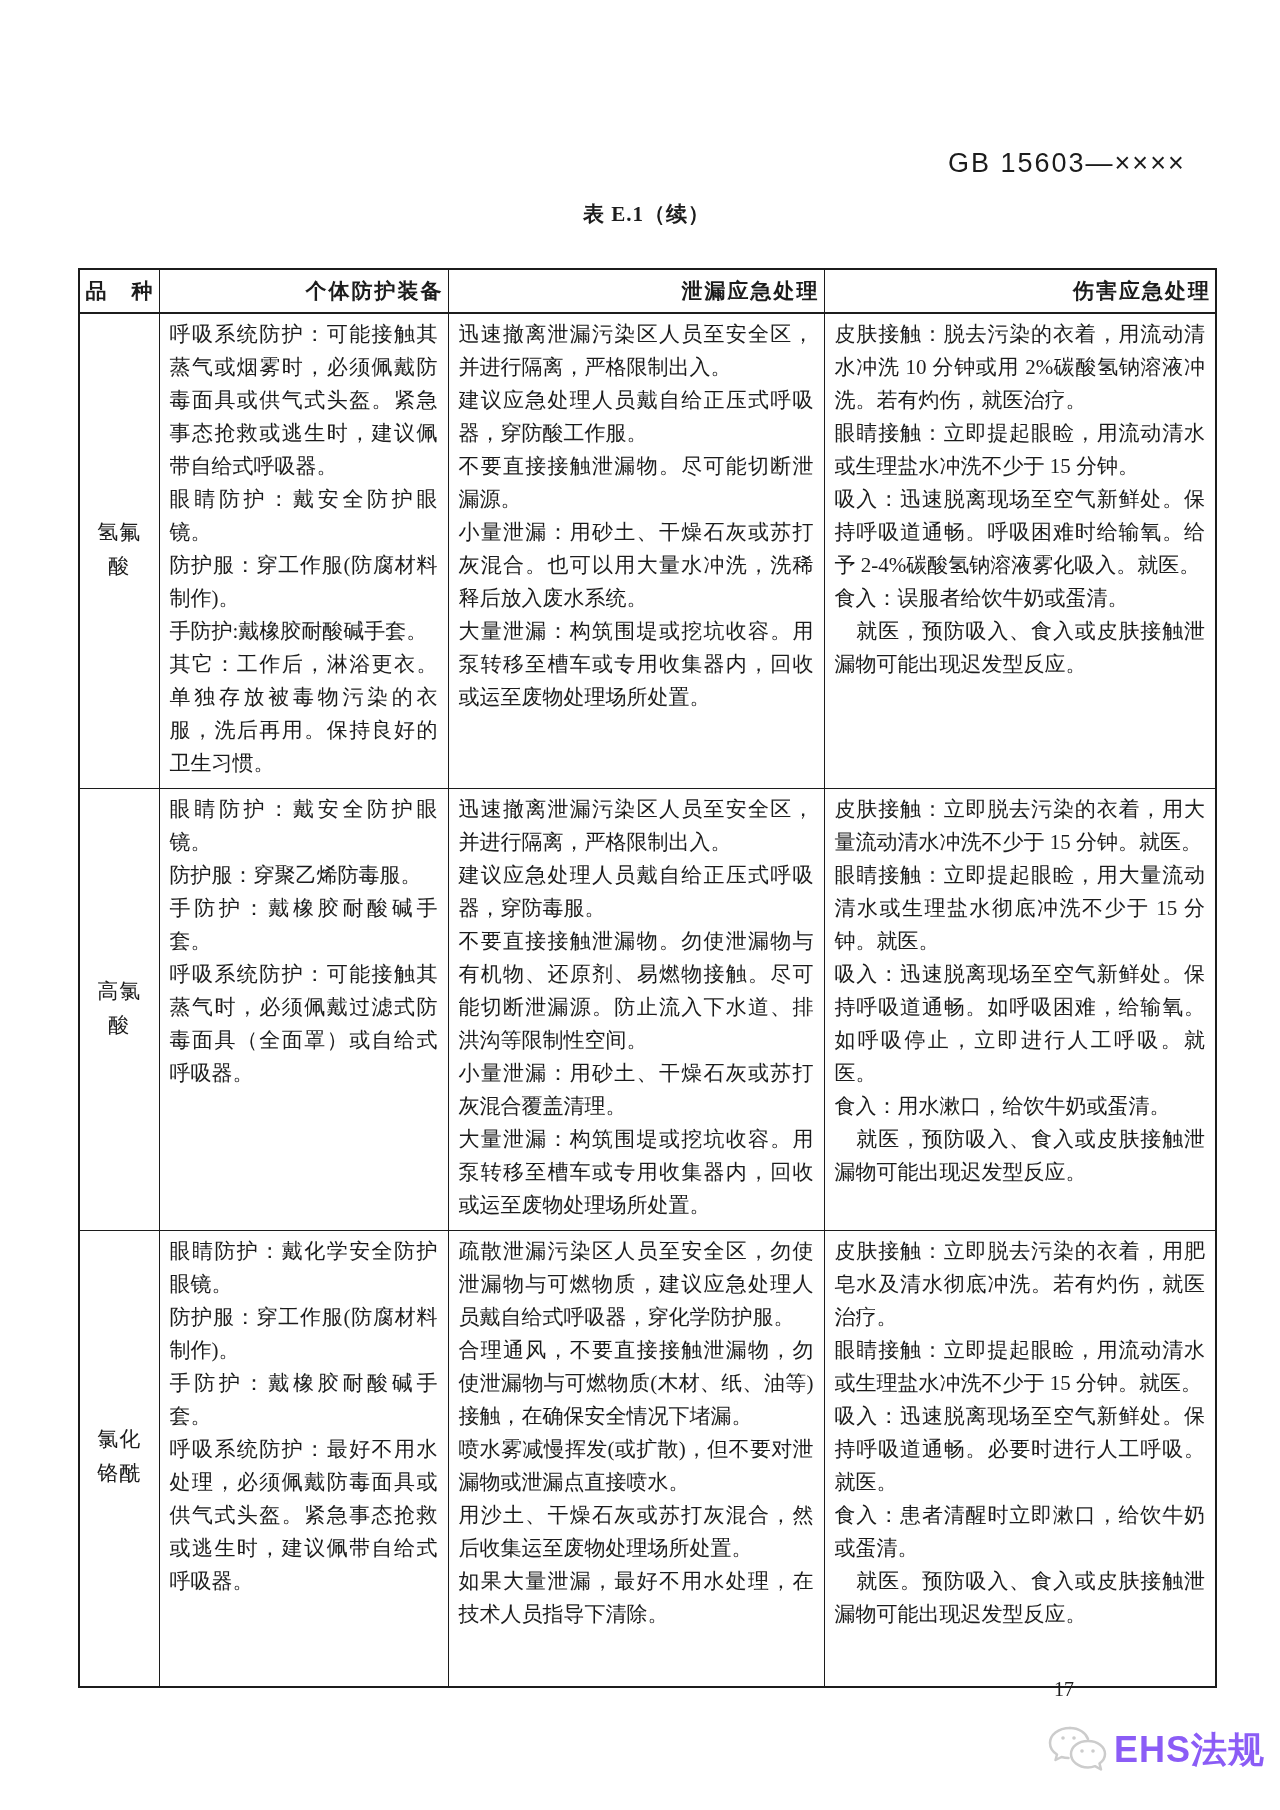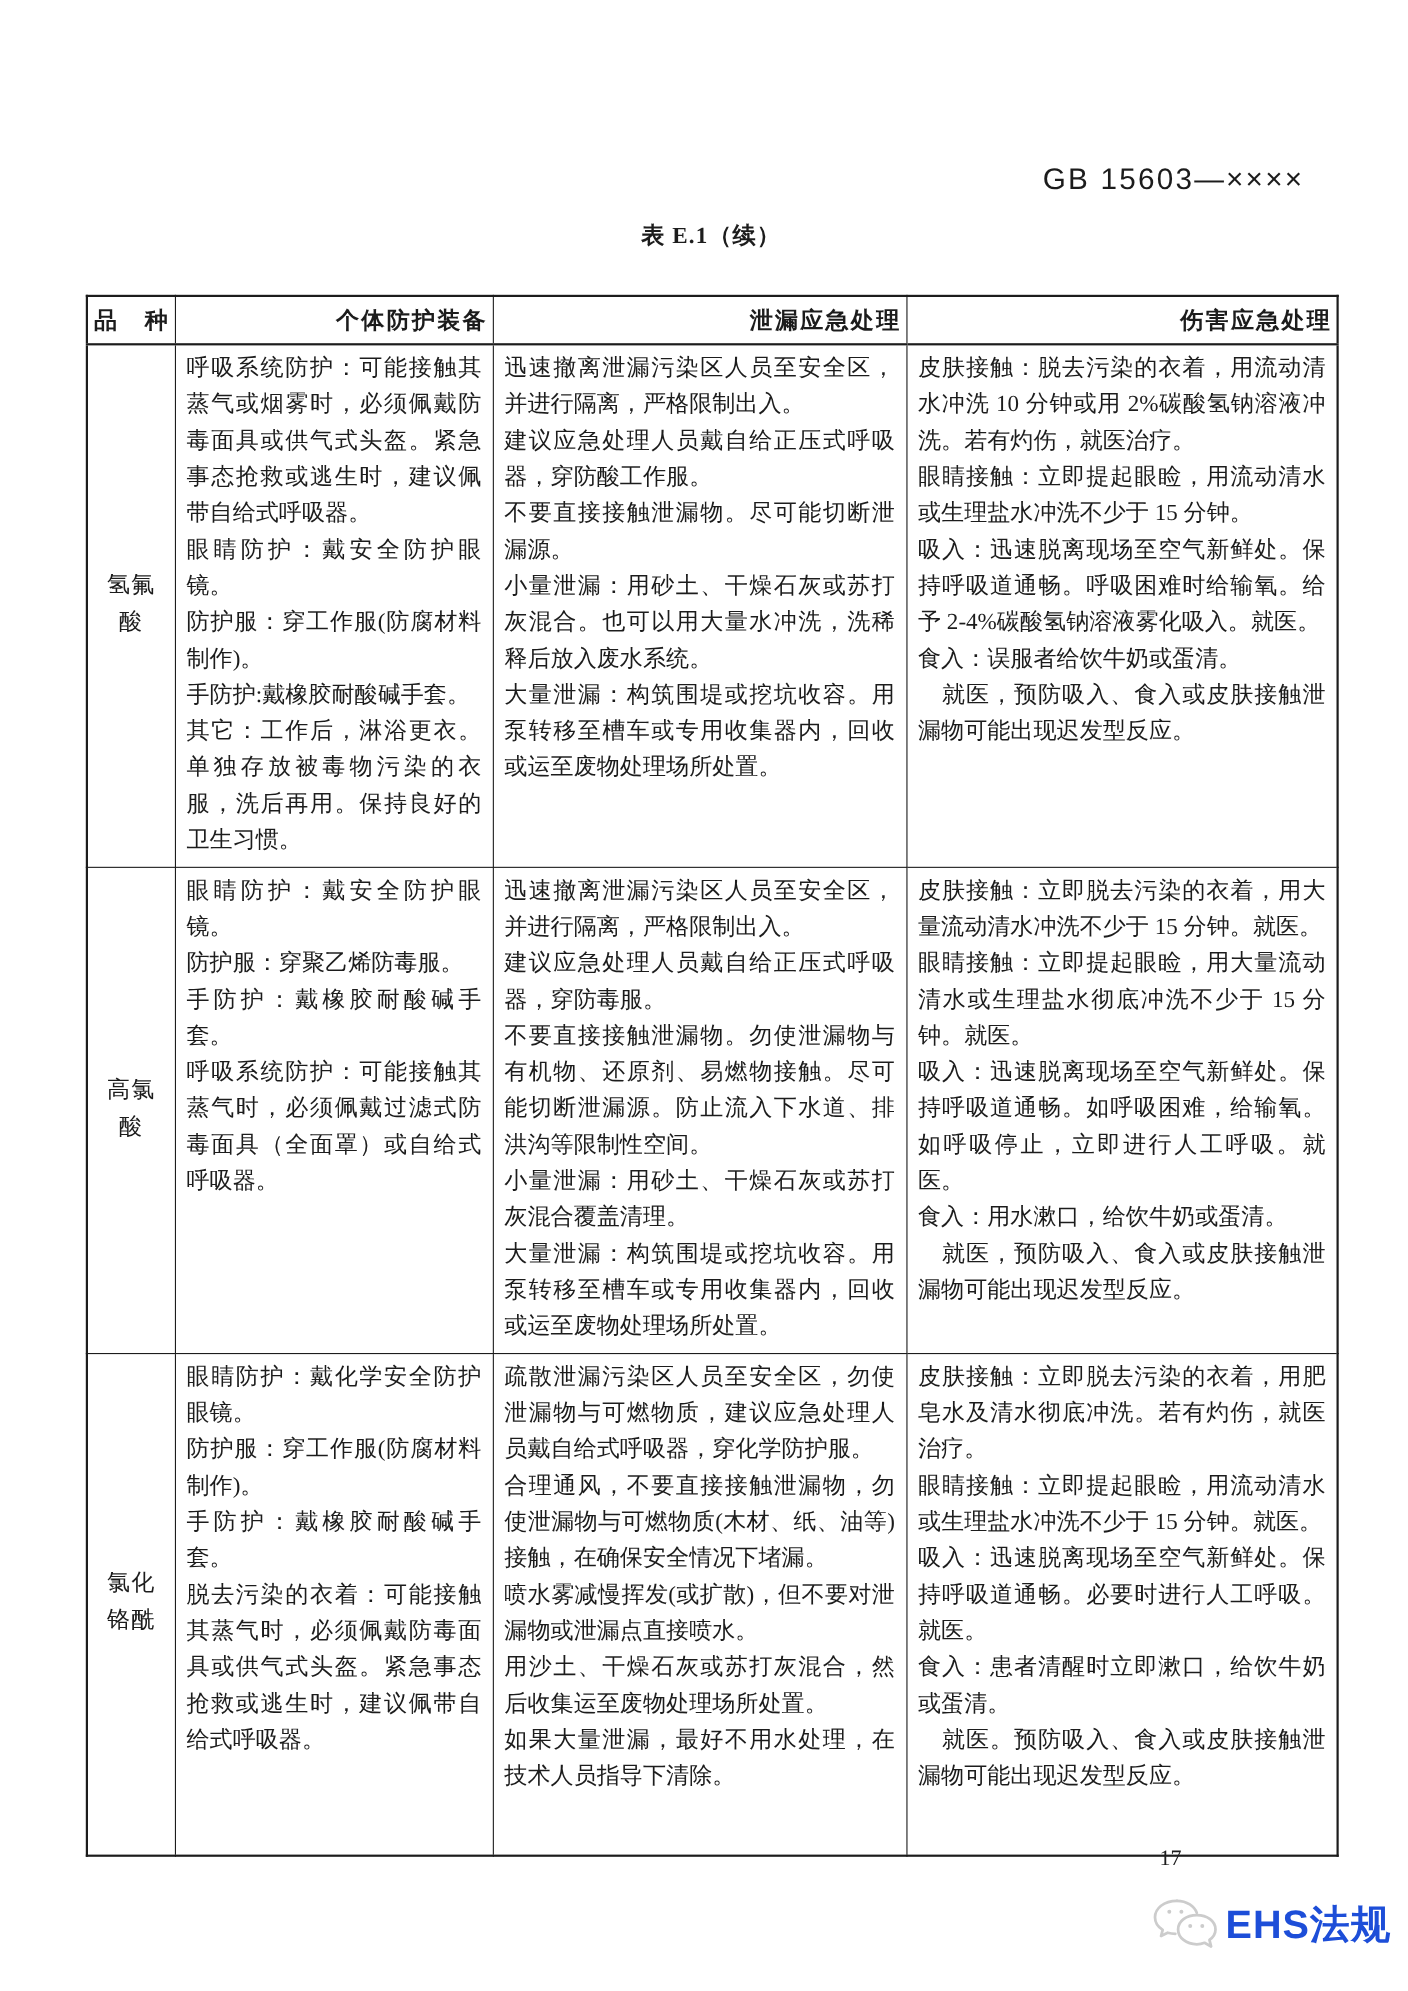--- a/index.html
+++ b/index.html
@@ -95,21 +95,21 @@
     display: flex;
     align-items: center;
     gap: 6px;
     color: #c9c9c9;
   }
   .watermark-label {
     font-family: "Liberation Sans", sans-serif;
     font-size: 36px;
     font-weight: bold;
     letter-spacing: 1px;
-    color: #1d4ed8;
+    color: #8b5cf6;
     white-space: nowrap;
   }
   .wechat-icon svg {
     display: block;
   }
 </style>
 </head>
 <body>
 
 <div class="doc-number">GB 15603—××××</div>
@@ -178,21 +178,21 @@
           <p class="para">食入：用水漱口，给饮牛奶或蛋清。</p>
           <p class="para">　就医，预防吸入、食入或皮肤接触泄漏物可能出现迟发型反应。</p>
         </td>
     </tr>
     <tr style="height:456px;">
       <td class="name-cell">氯化铬酰</td>
       <td class="content-cell">
           <p class="para">眼睛防护：戴化学安全防护眼镜。</p>
           <p class="para">防护服：穿工作服(防腐材料制作)。</p>
           <p class="para">手防护：戴橡胶耐酸碱手套。</p>
-          <p class="para">脱去污染的衣着：可能接触其蒸气时，必须佩戴防毒面具或供气式头盔。紧急事态抢救或逃生时，建议佩带自给式呼吸器。</p>
+          <p class="para">呼吸系统防护：最好不用水处理，必须佩戴防毒面具或供气式头盔。紧急事态抢救或逃生时，建议佩带自给式呼吸器。</p>
         </td>
       <td class="content-cell">
           <p class="para">疏散泄漏污染区人员至安全区，勿使泄漏物与可燃物质，建议应急处理人员戴自给式呼吸器，穿化学防护服。</p>
           <p class="para">合理通风，不要直接接触泄漏物，勿使泄漏物与可燃物质(木材、纸、油等)接触，在确保安全情况下堵漏。</p>
           <p class="para">喷水雾减慢挥发(或扩散)，但不要对泄漏物或泄漏点直接喷水。</p>
           <p class="para">用沙土、干燥石灰或苏打灰混合，然后收集运至废物处理场所处置。</p>
           <p class="para">如果大量泄漏，最好不用水处理，在技术人员指导下清除。</p>
         </td>
       <td class="content-cell">
           <p class="para">皮肤接触：立即脱去污染的衣着，用肥皂水及清水彻底冲洗。若有灼伤，就医治疗。</p>

